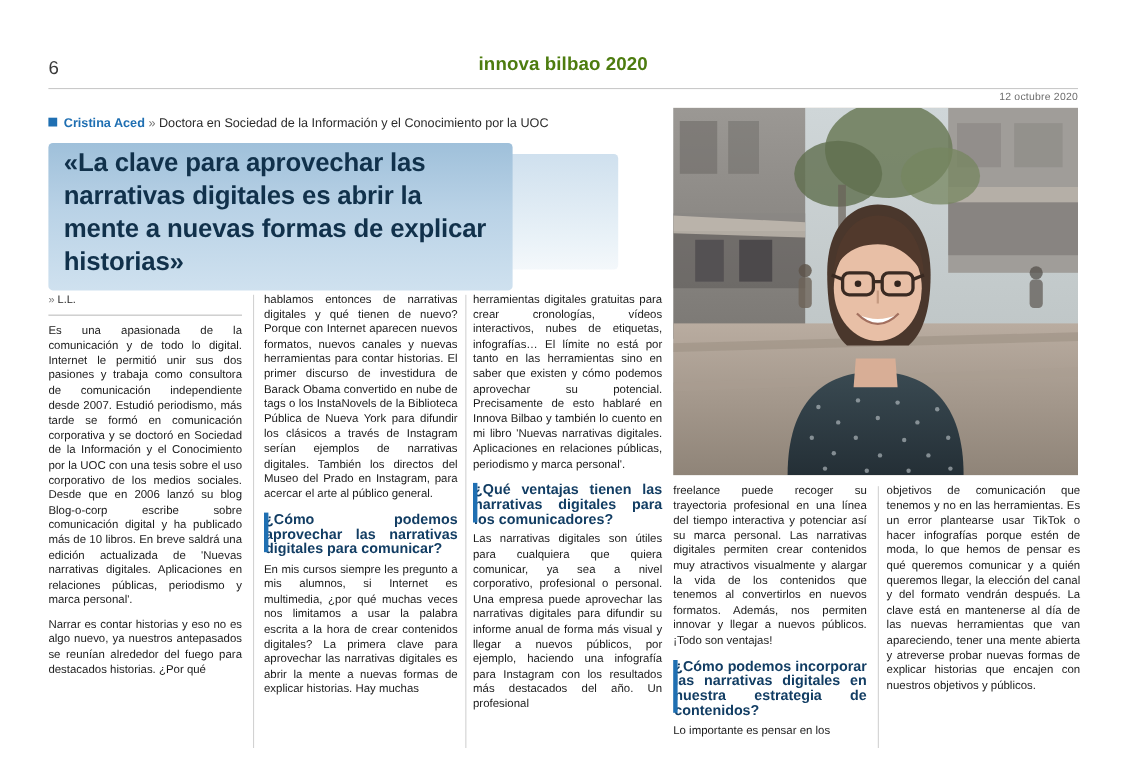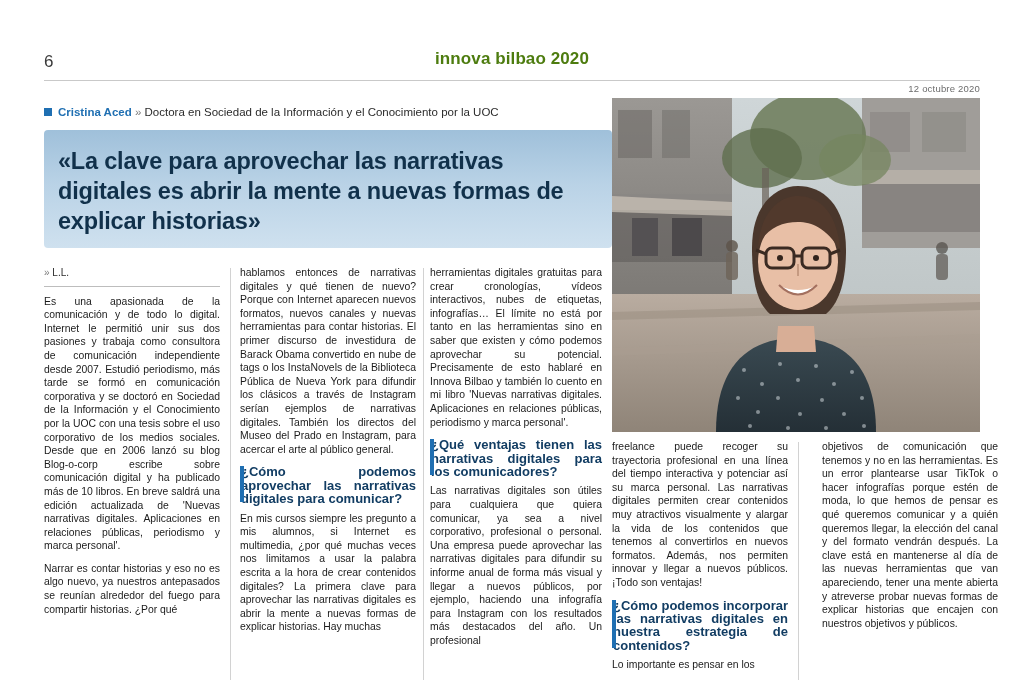--- a/index.html
+++ b/index.html
@@ -99,22 +99,22 @@
     width: 510px;
     height: 105px;
     border-radius: 4px;
     background: linear-gradient(180deg,#cfe0ee 0%, #e8f1f7 70%, #f4f8fb 100%);
     filter: blur(0.3px);
   }
   .headline-box {
     position: absolute;
     left: 0px;
     top: 0px;
-    width: 568px;
-    padding: 16px 14px 12px 14px;
+    width: 422px;
+    padding: 2px 14px 12px 14px;
     border-radius: 4px;
     background: linear-gradient(180deg,#9fc0da 0%, #b9d2e6 45%, #cfe1ef 100%);
     box-sizing: border-box;
   }
   .headline-box h1 {
     margin: 0;
     font-size: 23.5px;
     line-height: 30px;
     font-weight: 700;
     color: #11314b;
@@ -179,21 +179,21 @@
   .col-sep {
     position: absolute;
     width: 1px;
     background: #d2d2d2;
   }
 
   #col1 { left: 44px;  top: 266px; width: 176px; }
   #col2 { left: 240px; top: 266px; width: 176px; }
   #col3 { left: 430px; top: 266px; width: 172px; }
   #col4 { left: 612px; top: 440px; width: 176px; }
-  #col5 { left: 806px; top: 440px; width: 176px; margin-left: 16px; }
+  #col5 { left: 806px; top: 440px; width: 176px; }
 </style>
 </head>
 <body>
 
 <div class="page">
 
   <div class="page-number">6</div>
   <div class="masthead">innova bilbao 2020</div>
   <div class="header-rule"></div>
   <div class="issue-date">12 octubre 2020</div>
@@ -316,21 +316,21 @@
   <div class="col-sep" style="left:423px; top:268px; height:412px;"></div>
   <div class="col-sep" style="left:798px; top:442px; height:238px;"></div>
 
   <div class="col" id="col1">
     <div class="kicker">
       <span class="arrows">»</span>
       <span>L.L.</span>
     </div>
     <div class="kicker-rule"></div>
     <p>Es una apasionada de la comunicación y de todo lo digital. Internet le permitió unir sus dos pasiones y trabaja como consultora de comunicación independiente desde 2007. Estudió periodismo, más tarde se formó en comunicación corporativa y se doctoró en Sociedad de la Información y el Conocimiento por la UOC con una tesis sobre el uso corporativo de los medios sociales. Desde que en 2006 lanzó su blog Blog-o-corp escribe sobre comunicación digital y ha publicado más de 10 libros. En breve saldrá una edición actualizada de 'Nuevas narrativas digitales. Aplicaciones en relaciones públicas, periodismo y marca personal'.</p>
-    <p>Narrar es contar historias y eso no es algo nuevo, ya nuestros antepasados se reunían alrededor del fuego para compartir historias. ¿Por qué</p>
+    <p>Narrar es contar historias y eso no es algo nuevo, ya nuestros antepasados se reunían alrededor del fuego para destacados historias. ¿Por qué</p>
   </div>
 
   <div class="col" id="col2">
     <p>hablamos entonces de narrativas digitales y qué tienen de nuevo? Porque con Internet aparecen nuevos formatos, nuevos canales y nuevas herramientas para contar historias. El primer discurso de investidura de Barack Obama convertido en nube de tags o los InstaNovels de la Biblioteca Pública de Nueva York para difundir los clásicos a través de Instagram serían ejemplos de narrativas digitales. También los directos del Museo del Prado en Instagram, para acercar el arte al público general.</p>
     <p class="subhead">¿Cómo podemos aprovechar las narrativas digitales para comunicar?</p>
     <p>En mis cursos siempre les pregunto a mis alumnos, si Internet es multimedia, ¿por qué muchas veces nos limitamos a usar la palabra escrita a la hora de crear contenidos digitales? La primera clave para aprovechar las narrativas digitales es abrir la mente a nuevas formas de explicar historias. Hay muchas</p>
   </div>
 
   <div class="col" id="col3">
     <p>herramientas digitales gratuitas para crear cronologías, vídeos interactivos, nubes de etiquetas, infografías… El límite no está por tanto en las herramientas sino en saber que existen y cómo podemos aprovechar su potencial. Precisamente de esto hablaré en Innova Bilbao y también lo cuento en mi libro 'Nuevas narrativas digitales. Aplicaciones en relaciones públicas, periodismo y marca personal'.</p>

